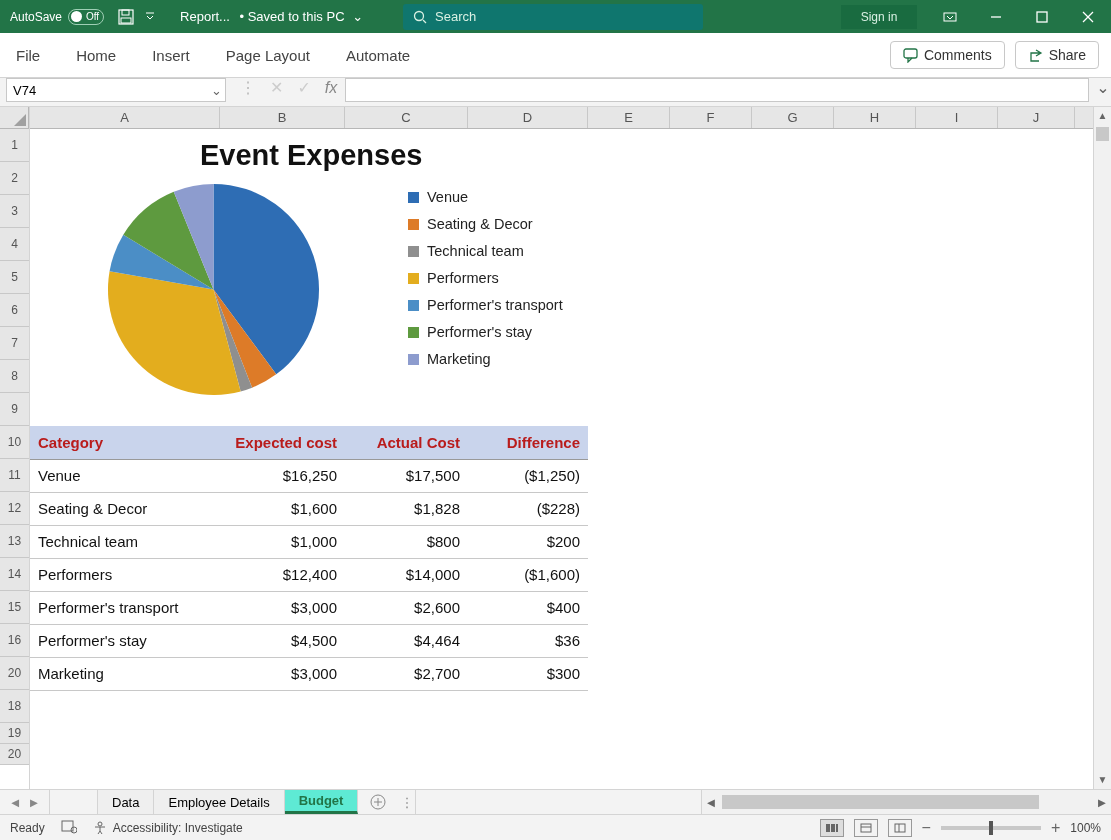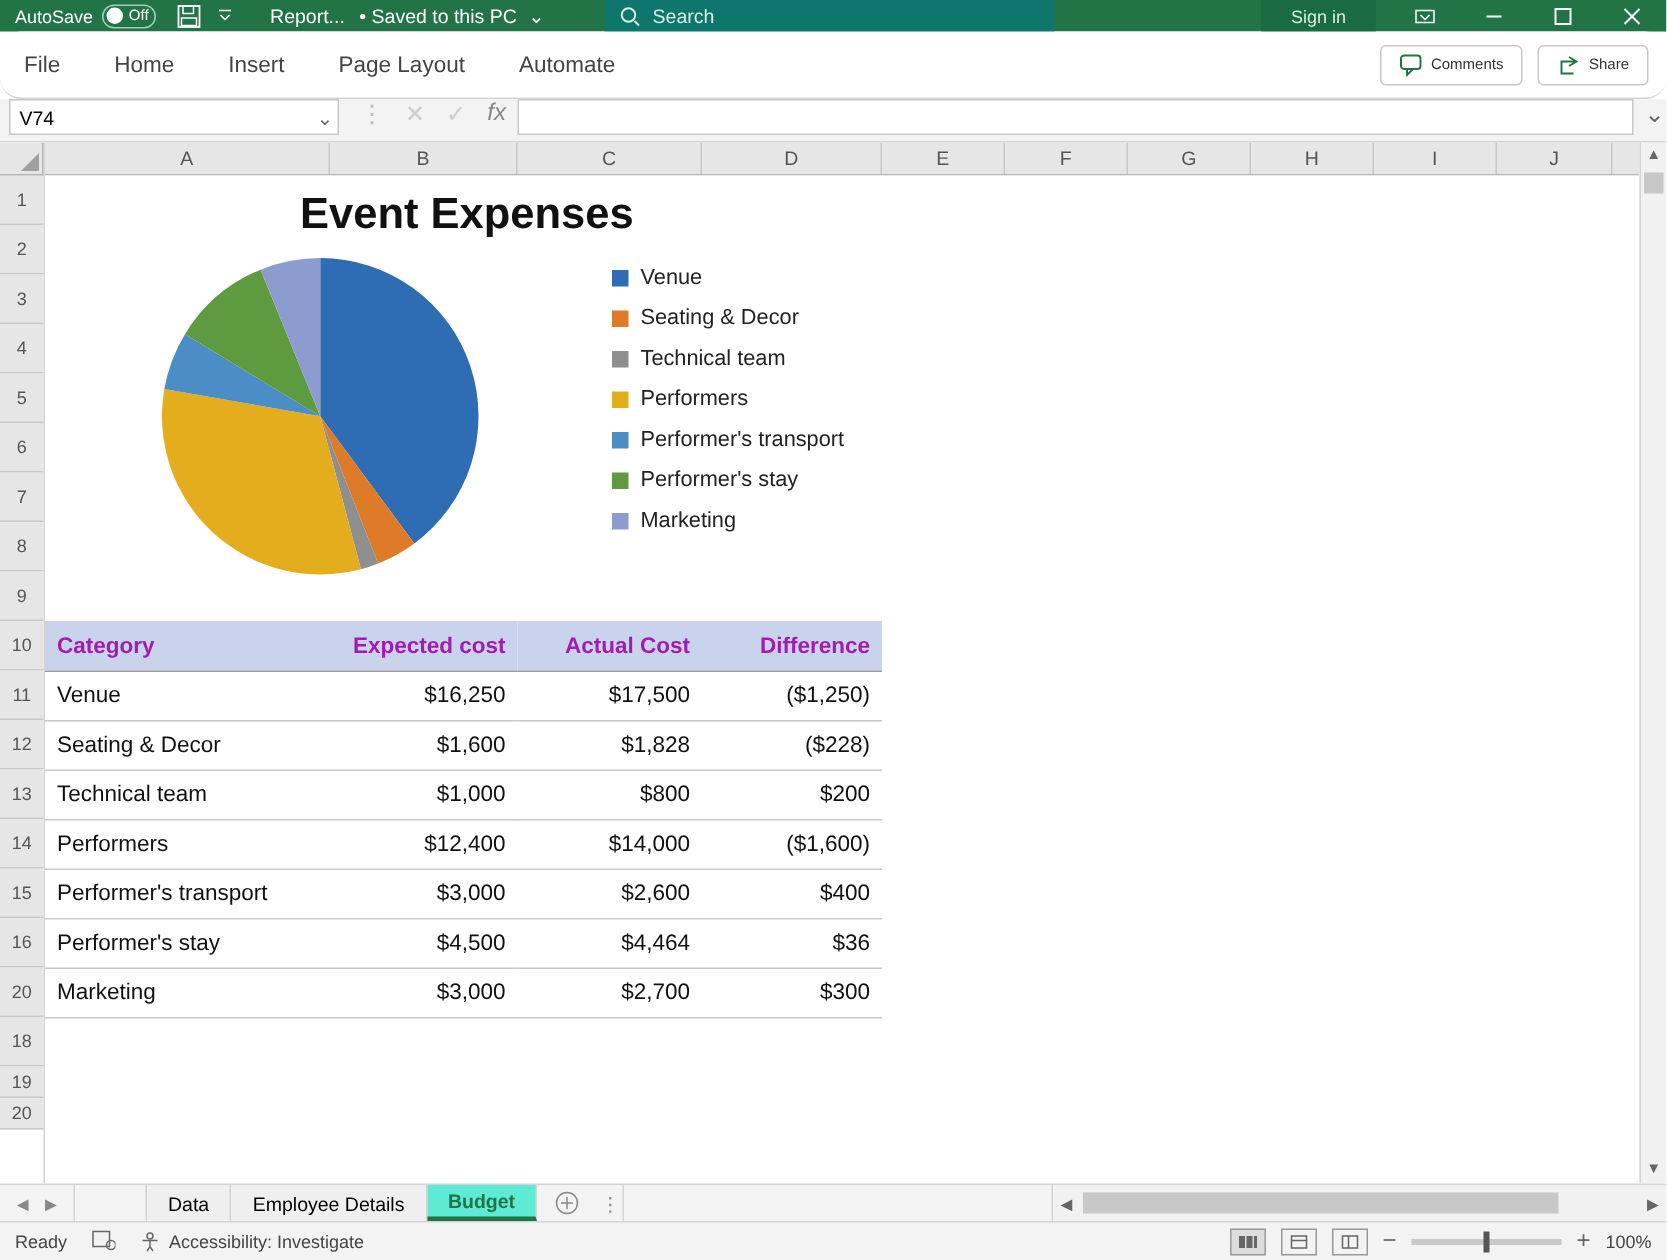--- a/index.html
+++ b/index.html
@@ -1,35 +1,35 @@
 <!DOCTYPE html>
 <html><head>
 <meta charset="utf-8">
 <style>
 * { margin: 0; padding: 0; box-sizing: border-box; font-family: "Segoe UI", Arial, sans-serif; }
 body { width: 1111px; height: 840px; overflow: hidden; background: #fff; display: flex; flex-direction: column; }
 
 
-.titlebar { height: 21px; background: #227447; display: flex; align-items: center; color: #fff; font-size: 12px; }
+.titlebar { height: 33px; background: #227447; display: flex; align-items: center; color: #fff; font-size: 12px; }
 .autosave { margin-left: 10px; display: flex; align-items: center; gap: 6px; }
 .toggle { width: 36px; height: 16px; border: 1px solid #9fcfb5; border-radius: 9px; position: relative; display:inline-block; }
 .toggle::after { content:""; position:absolute; left:2px; top:1px; width:11px; height:11px; background:#fff; border-radius:50%; }
 .toggle-off { font-size:10px; position:absolute; right:4px; top:1px; color:#fff; }
 .ti-icon { width:24px; height:24px; display:flex; align-items:center; justify-content:center; }
 .doc-title { margin-left:18px; font-size:13px; }
 .search-box { margin-left:40px; flex:1; max-width:300px; height:26px; background:#0f766e; border-radius:3px; display:flex; align-items:center; padding:0 10px; gap:8px; color:#d9f0e3; font-size:13px; }
 .signin { margin-left:auto; width:76px; height:24px; background:#196b40; border:1px solid #196b40; color:#d9f0e3; font-size:12px; text-align:center; line-height:22px; margin-right:10px; }
 .win-btns { display:flex; }
 .win-btn { width:46px; height:33px; display:flex; align-items:center; justify-content:center; color:#fff; }
 
 
-.ribbon { height:45px; background:#fff; border-bottom:1px solid #d4d4d4; display:flex; align-items:center; padding:0 12px; gap:28px; font-size:15px; color:#444;border-radius:14px; }
+.ribbon { height:45px; background:#fff; border-bottom:1px solid #d4d4d4; display:flex; align-items:center; padding:0 12px; gap:28px; font-size:15px; color:#444; }
 .ribbon-tab { padding:6px 4px; cursor:pointer; }
 .ribbon-right { margin-left:auto; display:flex; gap:10px; }
-.ribbon-btn { border:1px solid #c8c8c8; border-radius:4px; padding:5px 12px; font-size:10px; display:flex; align-items:center; gap:6px; color:#333; }
+.ribbon-btn { border:1px solid #c8c8c8; border-radius:4px; padding:5px 12px; font-size:14px; display:flex; align-items:center; gap:6px; color:#333; }
 
 
 .fbar { height:29px; border-bottom:1px solid #d4d4d4; display:flex; align-items:flex-start; background:#f3f3f3; }
 .namebox { width:220px; height:24px; background:#fff; border:1px solid #c8c8c8; margin-left:6px; display:flex; align-items:center; padding:0 6px; font-size:13px; position:relative; }
 .namebox .dd { position:absolute; right:3px; top:4px; color:#666; }
 .fbar-mid { display:flex; align-items:center; gap:14px; margin-left:14px; color:#999; }
 .formula-input { flex:1; height:24px; background:#fff; border:1px solid #c8c8c8; margin:0 6px 0 8px; }
 .fbar-dd { width:16px; color:#666; text-align:center; }
 
 
@@ -46,21 +46,21 @@
 .vscroll-up, .vscroll-dn { height:18px; text-align:center; color:#666; font-size:10px; line-height:18px; }
 .vscroll-thumb { position:absolute; left:2px; right:2px; top:20px; height:14px; background:#c8c8c8; }
 
 .chart-title { position:absolute; left:170px; top:10px; font-size:29px; font-weight:700; color:#111; }
 .pie { position:absolute; left:76px; top:53px; }
 .legend { position:absolute; left:378px; top:60px; font-size:14.5px; color:#222; }
 .legend-item { display:flex; align-items:center; gap:8px; margin-bottom:11px; }
 .legend-sw { width:11px; height:11px; }
 
 .data-table { position:absolute; left:0; top:297px; border-collapse:collapse; font-size:15px; }
-.data-table th { background:#c9d4ec; text-align:left; padding:6px 8px; font-weight:700; color:#a21caf; border-bottom:1px solid #999; height:33px; }
+.data-table th { background:#c9d4ec; text-align:left; padding:6px 8px; font-weight:700; color:#b91c1c; border-bottom:1px solid #999; height:33px; }
 .data-table th.r { text-align:right; }
 .data-table td { padding:6px 8px; border-bottom:1px solid #c8c8c8; height:33px; color:#111; }
 .data-table td.r { text-align:right; }
 .neg { color:#c00; }
 .total-row td { background:#8ea3ce; font-weight:700; }
 
 
 .sheet-area { height:25px; background:#f3f3f3; border-top:1px solid #d4d4d4; display:flex; align-items:stretch; font-size:13px; }
 .st-nav { width:50px; display:flex; align-items:center; justify-content:center; gap:6px; color:#888; border-right:1px solid #d4d4d4; }
 .sep { width:48px; border-right:1px solid #d4d4d4; }

